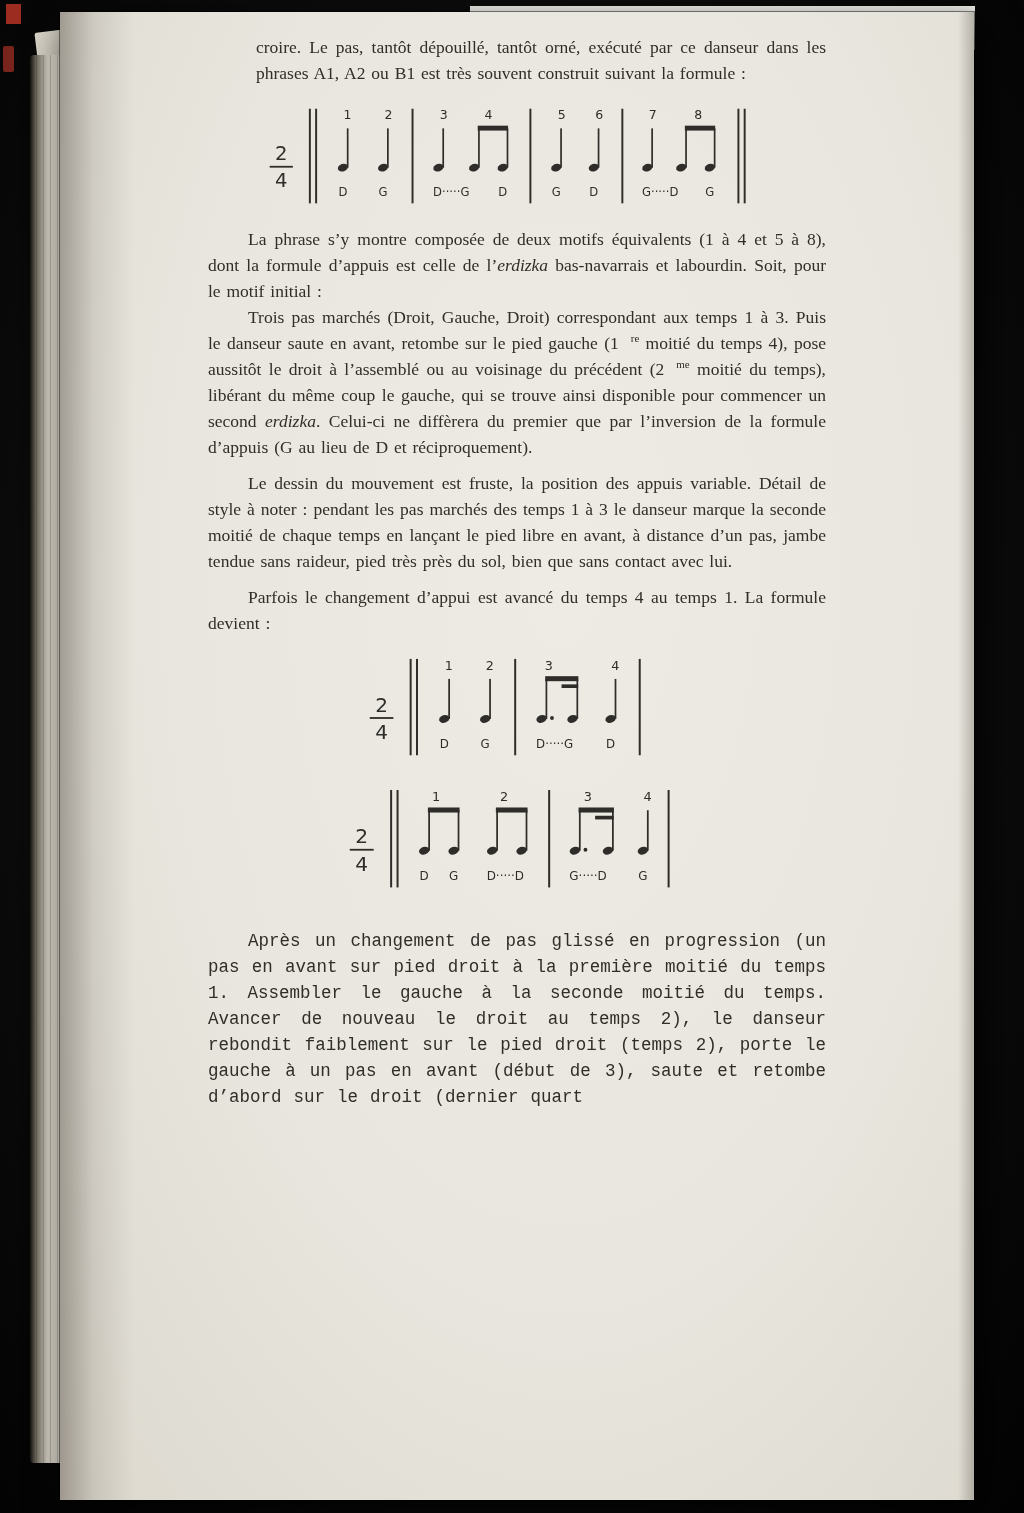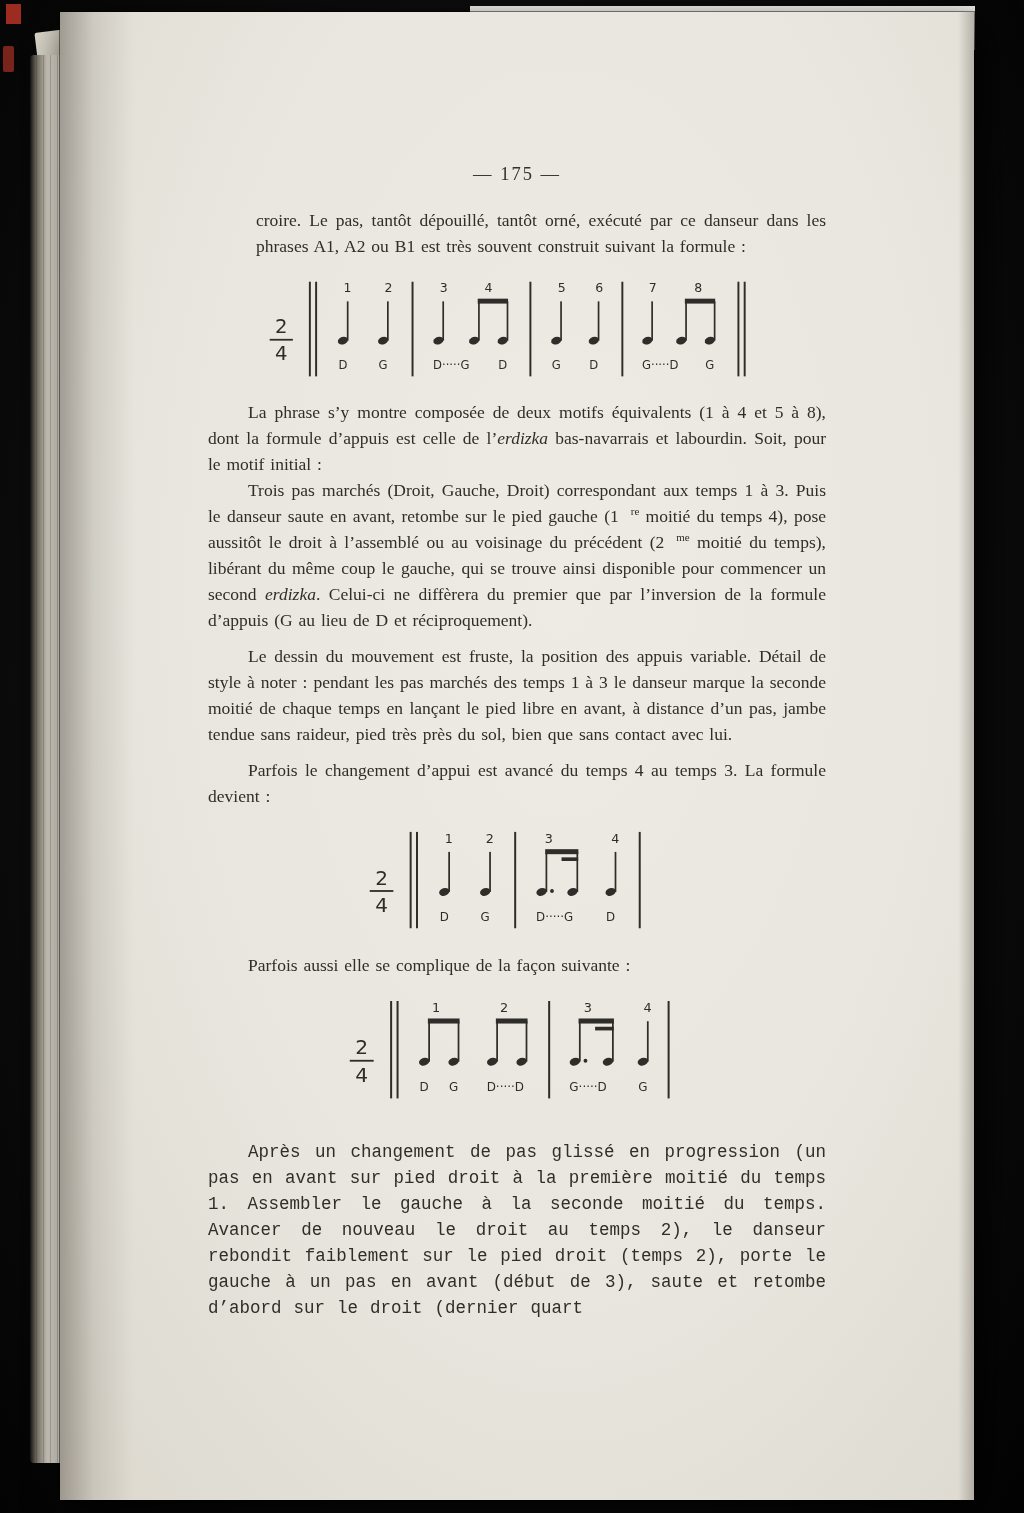--- a/index.html
+++ b/index.html
@@ -43,21 +43,20 @@
 
 <div class="red-mark-1"></div>
 <div class="red-mark-2"></div>
 <div class="top-sheet"></div>
 <div class="corner-sheets"></div>
 <div class="left-stack"></div>
 
 <div class="page">
   <div class="content">
 
-    <div class="page-number">— 175 —</div>
 
     <p class="para noindent first">croire. Le pas, tantôt dépouillé, tantôt orné, exécuté par ce danseur dans les phrases A1, A2 ou B1 est très souvent construit suivant la formule :</p>
 
     <figure class="music">
       <svg class="fig-svg" width="500" viewBox="0 0 560 128">
         <defs>
           <g id="qn1" fill="#2f2d29">
             <ellipse cx="0" cy="0" rx="5.8" ry="4.2" transform="rotate(-18)"></ellipse>
             <rect x="4.4" y="-44" width="1.9" height="44"></rect>
           </g>
@@ -112,21 +111,21 @@
         </g>
       </svg>
     </figure>
 
     <p class="para"><span>La phrase s’y montre composée de deux motifs équivalents (1 à 4 et 5 à 8), dont la formule d’appuis est celle de l’</span><em>erdizka</em><span> bas-navarrais et labourdin. Soit, pour le motif initial :</span></p>
 
     <p class="para"><span>Trois pas marchés (Droit, Gauche, Droit) correspondant aux temps 1 à 3. Puis le danseur saute en avant, retombe sur le pied gauche (1</span><sup>re</sup><span> moitié du temps 4), pose aussitôt le droit à l’assemblé ou au voisinage du précédent (2</span><sup>me</sup><span> moitié du temps), libérant du même coup le gauche, qui se trouve ainsi disponible pour commencer un second </span><em>erdizka</em><span>. Celui-ci ne diffèrera du premier que par l’inversion de la formule d’appuis (G au lieu de D et réciproquement).</span></p>
 
     <p class="para gap-s">Le dessin du mouvement est fruste, la position des appuis variable. Détail de style à noter : pendant les pas marchés des temps 1 à 3 le danseur marque la seconde moitié de chaque temps en lançant le pied libre en avant, à distance d’un pas, jambe tendue sans raideur, pied très près du sol, bien que sans contact avec lui.</p>
 
-    <p class="para gap-s">Parfois le changement d’appui est avancé du temps 4 au temps 3. La formule devient :</p>
+    <p class="para gap-s">Parfois le changement d’appui est avancé du temps 4 au temps 1. La formule devient :</p>
 
     <figure class="music">
       <svg class="fig-svg" width="300" viewBox="0 0 330 128">
         <defs>
           <g id="qn2" fill="#2f2d29">
             <ellipse cx="0" cy="0" rx="5.8" ry="4.2" transform="rotate(-18)"></ellipse>
             <rect x="4.4" y="-44" width="1.9" height="44"></rect>
           </g>
         </defs>
         <g stroke="#2f2d29" stroke-width="2.2">
@@ -158,21 +157,20 @@
         </g>
         <g font-size="13" fill="#2f2d29">
           <text x="85" y="110" text-anchor="middle">D</text>
           <text x="130" y="110" text-anchor="middle">G</text>
           <text x="186" y="110">D·····G</text>
           <text x="268" y="110" text-anchor="middle">D</text>
         </g>
       </svg>
     </figure>
 
-    <p class="para">Parfois aussi elle se complique de la façon suivante :</p>
 
     <figure class="music last">
       <svg class="fig-svg" width="340" viewBox="0 0 370 128">
         <defs>
           <g id="qn3" fill="#2f2d29">
             <ellipse cx="0" cy="0" rx="5.8" ry="4.2" transform="rotate(-18)"></ellipse>
             <rect x="4.4" y="-44" width="1.9" height="44"></rect>
           </g>
         </defs>
         <g stroke="#2f2d29" stroke-width="2.2">

